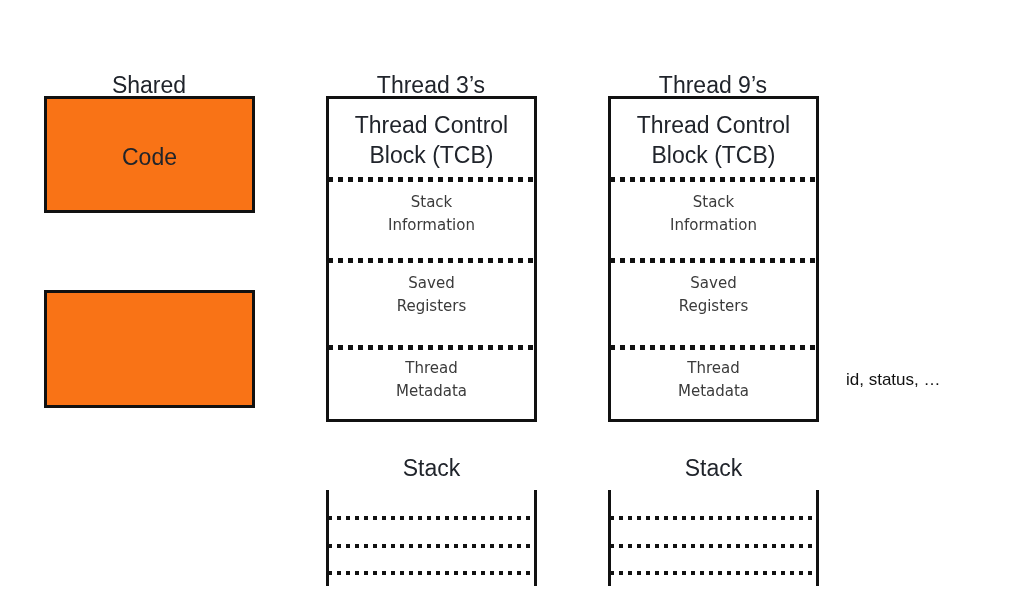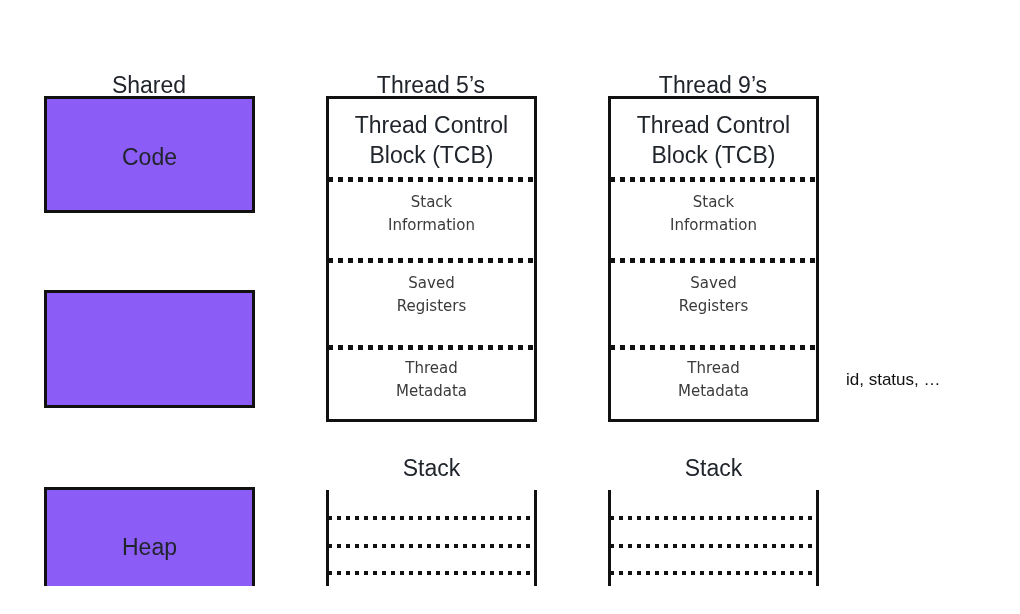--- a/index.html
+++ b/index.html
@@ -30,21 +30,21 @@
     color: #20242b;
     white-space: pre;
     letter-spacing: 0px;
   }
 
   
   .box {
     position: absolute;
     box-sizing: border-box;
     border: 3px solid #111111;
-    background: #8b5cf6;
+    background: #f97316;
   }
   .box-label {
     position: absolute;
     left: 0;
     right: 0;
     text-align: center;
     font-family: "Liberation Sans", sans-serif;
     font-size: 23px;
     line-height: 29px;
     color: #20242b;
@@ -139,39 +139,36 @@
 <body>
 
 <div id="canvas">
 
   <div class="col-header" style="left:44px; top:10px; width:210px;">
     <div>Shared</div>
     <div>State</div>
   </div>
 
   <div class="col-header" style="left:311px; top:10px; width:240px;">
-    <div>Thread 5’s</div>
+    <div>Thread 3’s</div>
     <div>Per−Thread State</div>
   </div>
 
   <div class="col-header" style="left:593px; top:10px; width:240px;">
     <div>Thread 9’s</div>
     <div>Per−Thread State</div>
   </div>
 
   <div class="box" style="left:44px; top:96px; width:211px; height:117px;">
     <div class="box-label" style="top:44px;">Code</div>
   </div>
 
   <div class="box" style="left:44px; top:290px; width:211px; height:118px;">
   </div>
 
-  <div class="box" style="left:44px; top:487px; width:211px; height:116px;">
-    <div class="box-label" style="top:43px;">Heap</div>
-  </div>
 
   <div class="tcb" style="left:326px; top:96px; width:211px; height:326px;">
 
     <div class="tcb-title" style="top:11px;">Thread Control</div>
     <div class="tcb-title" style="top:41px;">Block (TCB)</div>
 
     <div class="dotted-thick" style="left:-1px; top:78px; width:207px;"></div>
 
     <div class="tcb-field" style="top:92px;">Stack</div>
     <div class="tcb-field" style="top:115px;">Information</div>

